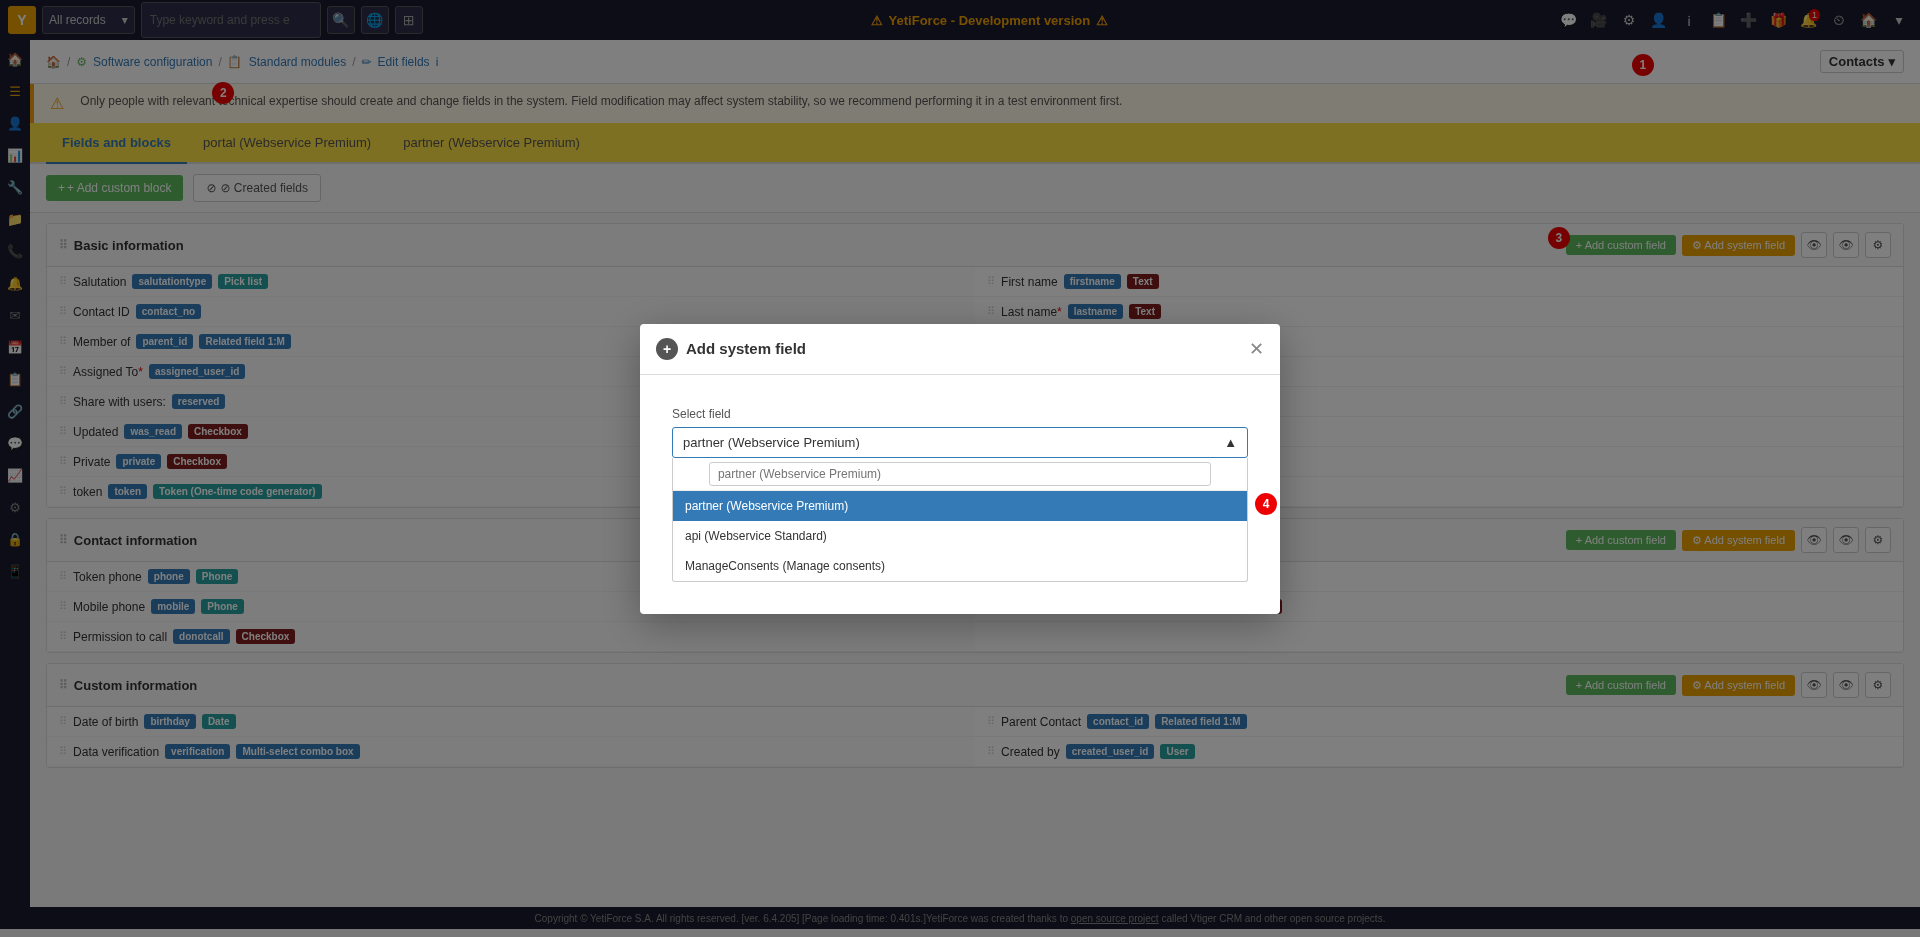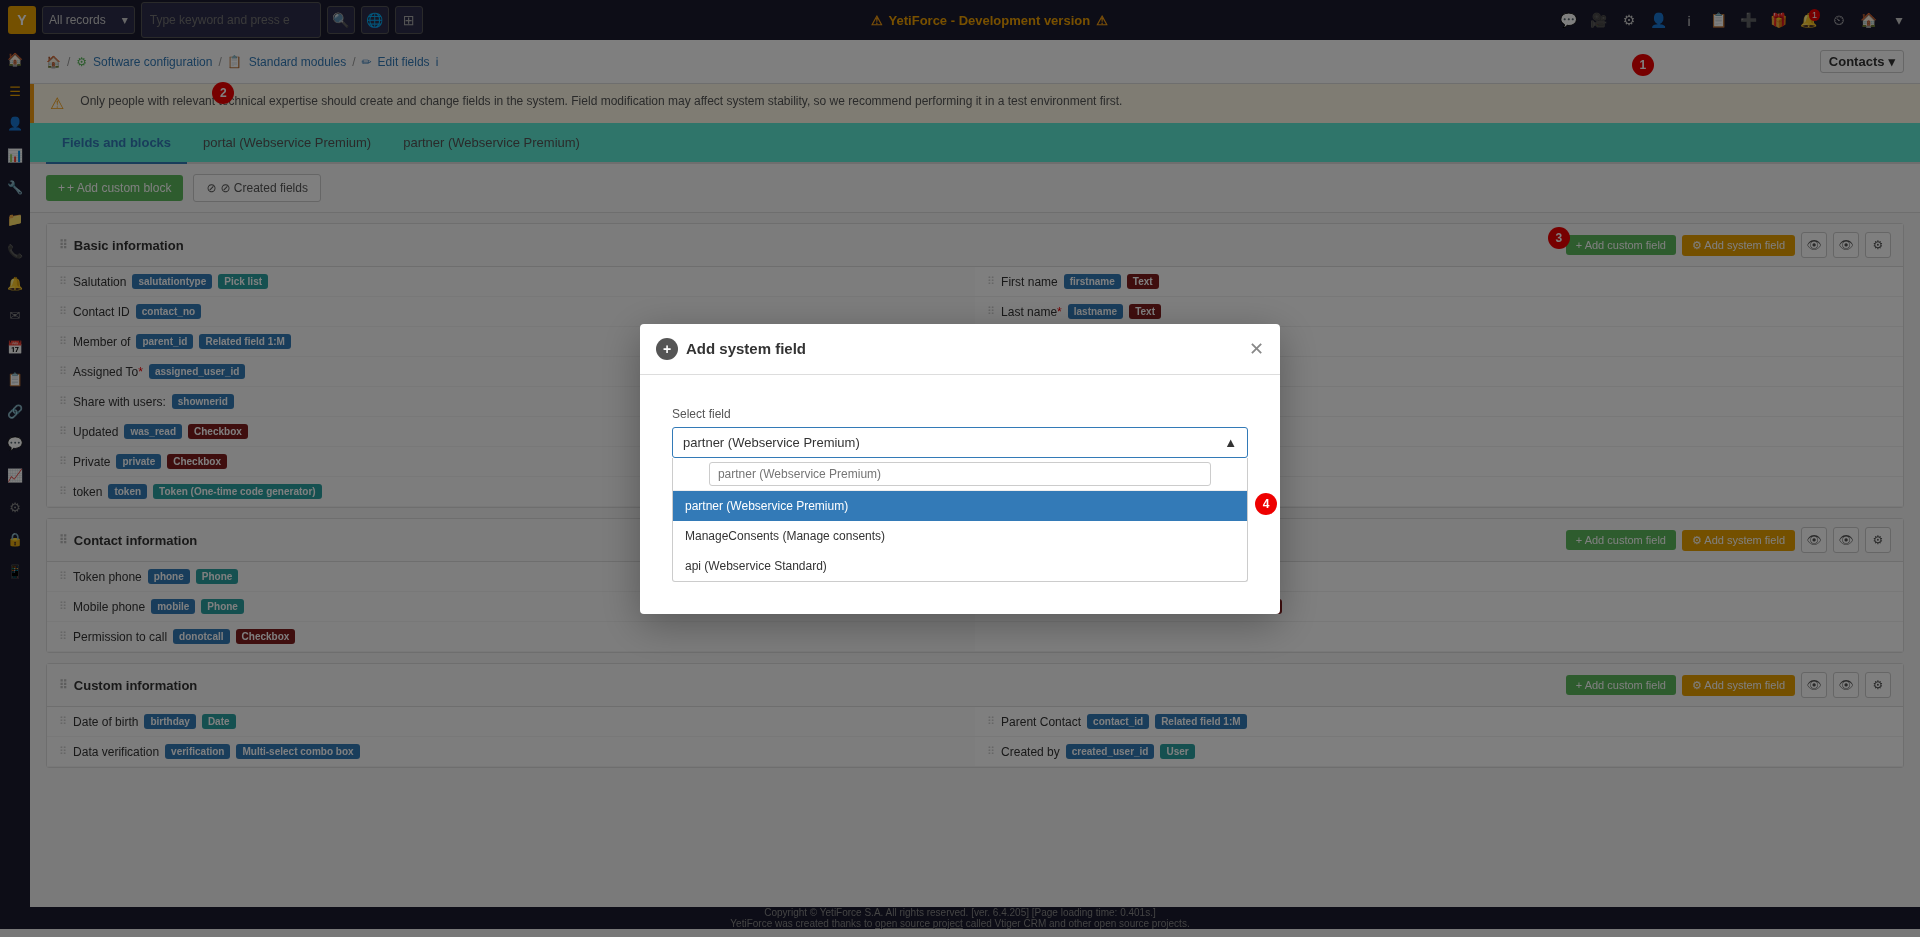--- a/index.html
+++ b/index.html
@@ -143,21 +143,21 @@
       border-left: 4px solid #f39c12;
       padding: 10px 16px;
       font-size: 12px;
       color: #555;
       display: flex; align-items: flex-start; gap: 8px;
     }
     .warning-bar .warn-icon { color: #f39c12; font-size: 16px; flex-shrink: 0; }
 
     
     .tabs-bar {
-      background: #5eead4;
+      background: #fde047;
       padding: 0 16px;
       display: flex;
       align-items: center;
       border-bottom: 2px solid #ddd;
     }
     .tab-item {
       padding: 12px 16px;
       cursor: pointer;
       font-size: 13px;
       color: #555;
@@ -386,21 +386,21 @@
 
     
     .page-footer {
       background: #1a1a2e;
       color: #888;
       font-size: 10px;
       text-align: center;
       padding: 11px;
       height: 20px;
       display: flex;
-      flex-direction: column;
+      flex-direction: row;
       align-items: center;
       justify-content: center;
     }
     .page-footer a { color: #888; }
   </style>
 </head>
 <body>
 
 <div class="top-navbar">
   <div class="logo">Y</div>
@@ -577,21 +577,21 @@
           <span class="tag tag-blue">assigned_user_id</span>
         </div>
         <div class="field-row">
           <span class="field-drag">⠿</span>
           <span class="field-name"></span>
           <span class="tag tag-dark">...(Api permissions)</span>
         </div>
         <div class="field-row">
           <span class="field-drag">⠿</span>
           <span class="field-name">Share with users:</span>
-          <span class="tag tag-blue">shownerid</span>
+          <span class="tag tag-blue">reserved</span>
         </div>
         <div class="field-row"></div>
         <div class="field-row">
           <span class="field-drag">⠿</span>
           <span class="field-name">Updated</span>
           <span class="tag tag-blue">was_read</span>
           <span class="tag tag-gray">Checkbox</span>
         </div>
         <div class="field-row"></div>
         <div class="field-row">
@@ -730,19 +730,19 @@
         </div>
         <div class="dropdown-list">
           <div class="dropdown-search-wrap">
             <input class="dropdown-search-box" type="text" placeholder="partner (Webservice Premium)" style="">
           </div>
 
           <div style="position:relative;">
             <div style="position:absolute; top:2px; right:-30px; background:#e00; color:white; width:22px; height:22px; border-radius:50%; display:flex; align-items:center; justify-content:center; font-size:12px; font-weight:bold; z-index:20;">4</div>
           </div>
           <div class="dropdown-item selected">partner (Webservice Premium)</div>
+          <div class="dropdown-item">api (Webservice Standard)</div>
           <div class="dropdown-item">ManageConsents (Manage consents)</div>
-          <div class="dropdown-item">api (Webservice Standard)</div>
         </div>
       </div>
     </div>
   </div>
 </div>
 
 </body></html>

